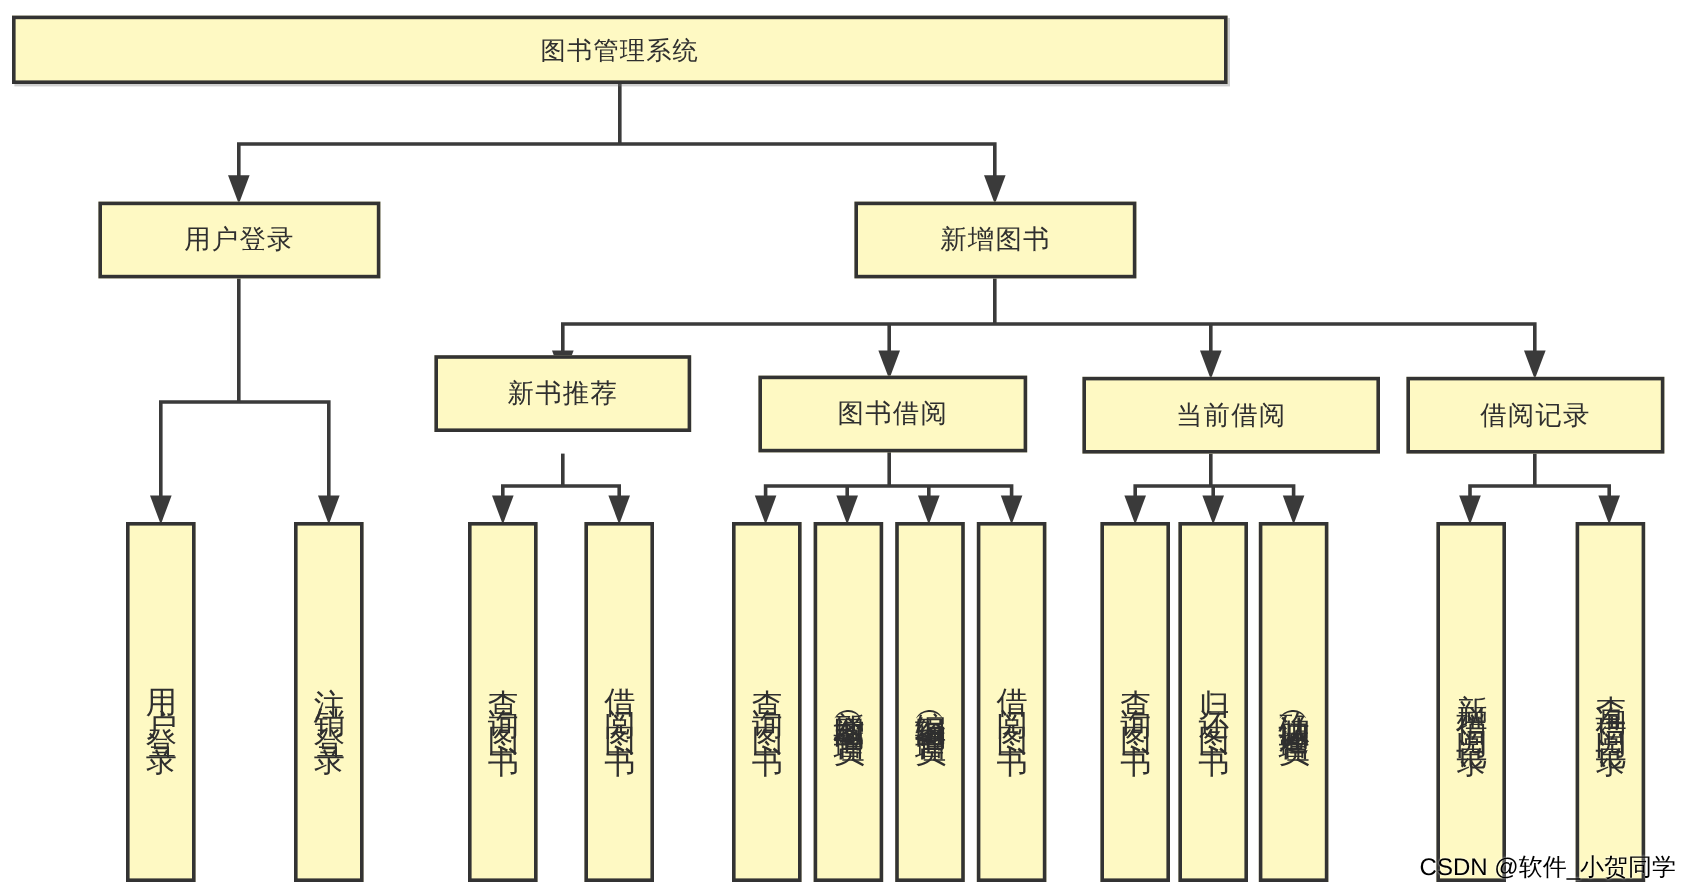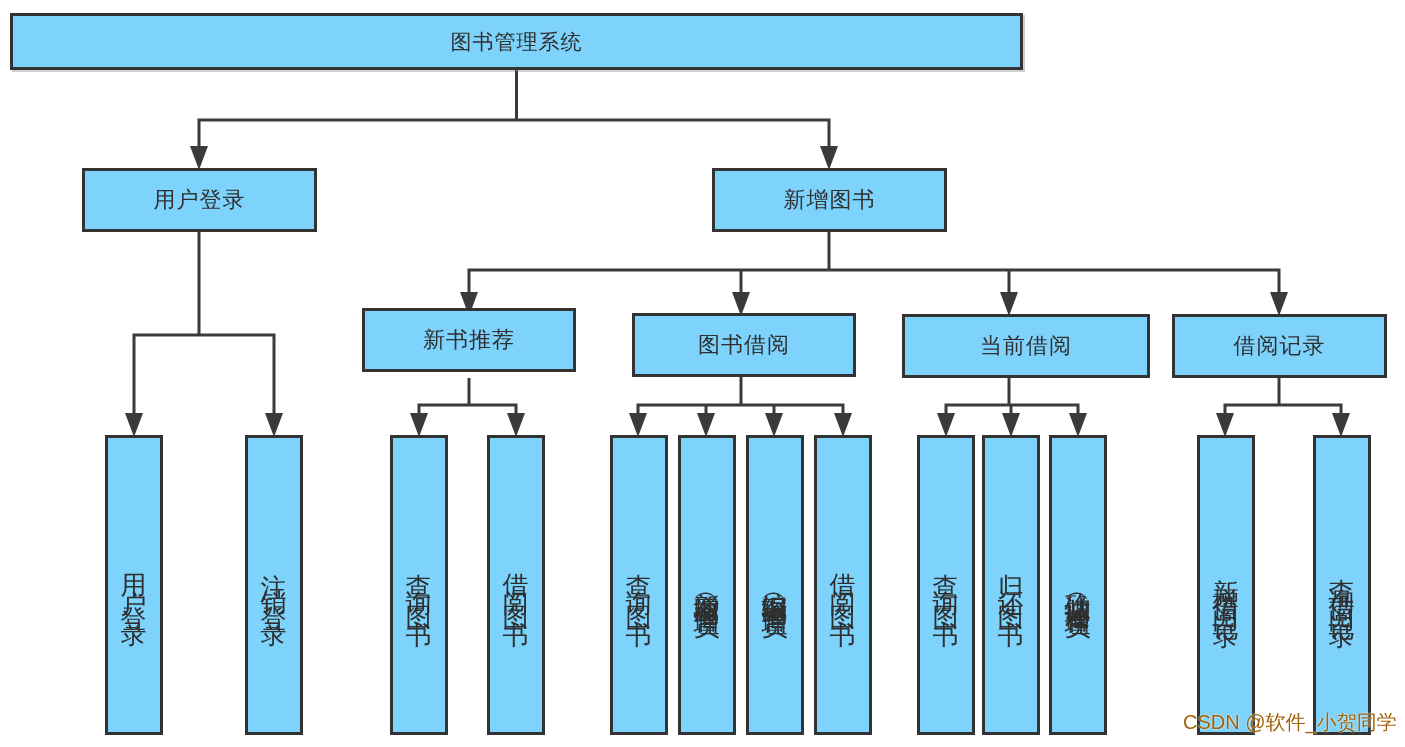--- a/index.html
+++ b/index.html
@@ -17,26 +17,27 @@
   }
   .wires {
     position: absolute;
     left: 0; top: 0;
     width: 1405px; height: 747px;
     pointer-events: none;
   }
   .hbox, .vbox {
     position: absolute;
     box-sizing: border-box;
-    background: #7dd3fc;
+    background: #fef9c3;
     border: 3px solid #333333;
     display: flex;
     align-items: center;
     justify-content: center;
     color: #2f2f2f;
+    font-family: Liberation Serif, serif;
   }
   .hbox {
     height: 64px;
     font-size: 22px;
     letter-spacing: 1px;
     white-space: nowrap;
   }
   .root {
     left: 10px; top: 13px;
     width: 1013px; height: 57px;
@@ -57,21 +58,21 @@
     white-space: nowrap;
   }
   .len4 .vtext { letter-spacing: 16px; }
   .len6 .vtext { letter-spacing: 9px; }
   .len9 .vtext { letter-spacing: 3px; }
   .watermark {
     position: absolute;
     left: 1183px;
     top: 709px;
     font-size: 20px;
-    color: #a16207;
+    color: #000000;
     white-space: nowrap;
     text-shadow: 0 0 2px #ffffff;
   }
 </style>
 </head>
 <body>
 
 <div class="canvas">
 
   <svg class="wires" viewBox="0 0 1405 747" xmlns="http://www.w3.org/2000/svg">
@@ -133,21 +134,21 @@
     <span>图书管理系统</span>
   </div>
 
   <div class="hbox" style="left:82px;top:168px;width:235px;">
     <span>用户登录</span>
   </div>
   <div class="hbox" style="left:712px;top:168px;width:235px;">
     <span>新增图书</span>
   </div>
 
-  <div class="hbox" style="left:362px;top:308px;width:214px;">
+  <div class="hbox" style="left:362px;top:296px;width:214px;">
     <span>新书推荐</span>
   </div>
   <div class="hbox" style="left:632px;top:313px;width:224px;">
     <span>图书借阅</span>
   </div>
   <div class="hbox" style="left:902px;top:314px;width:248px;">
     <span>当前借阅</span>
   </div>
   <div class="hbox" style="left:1172px;top:314px;width:215px;">
     <span>借阅记录</span>

